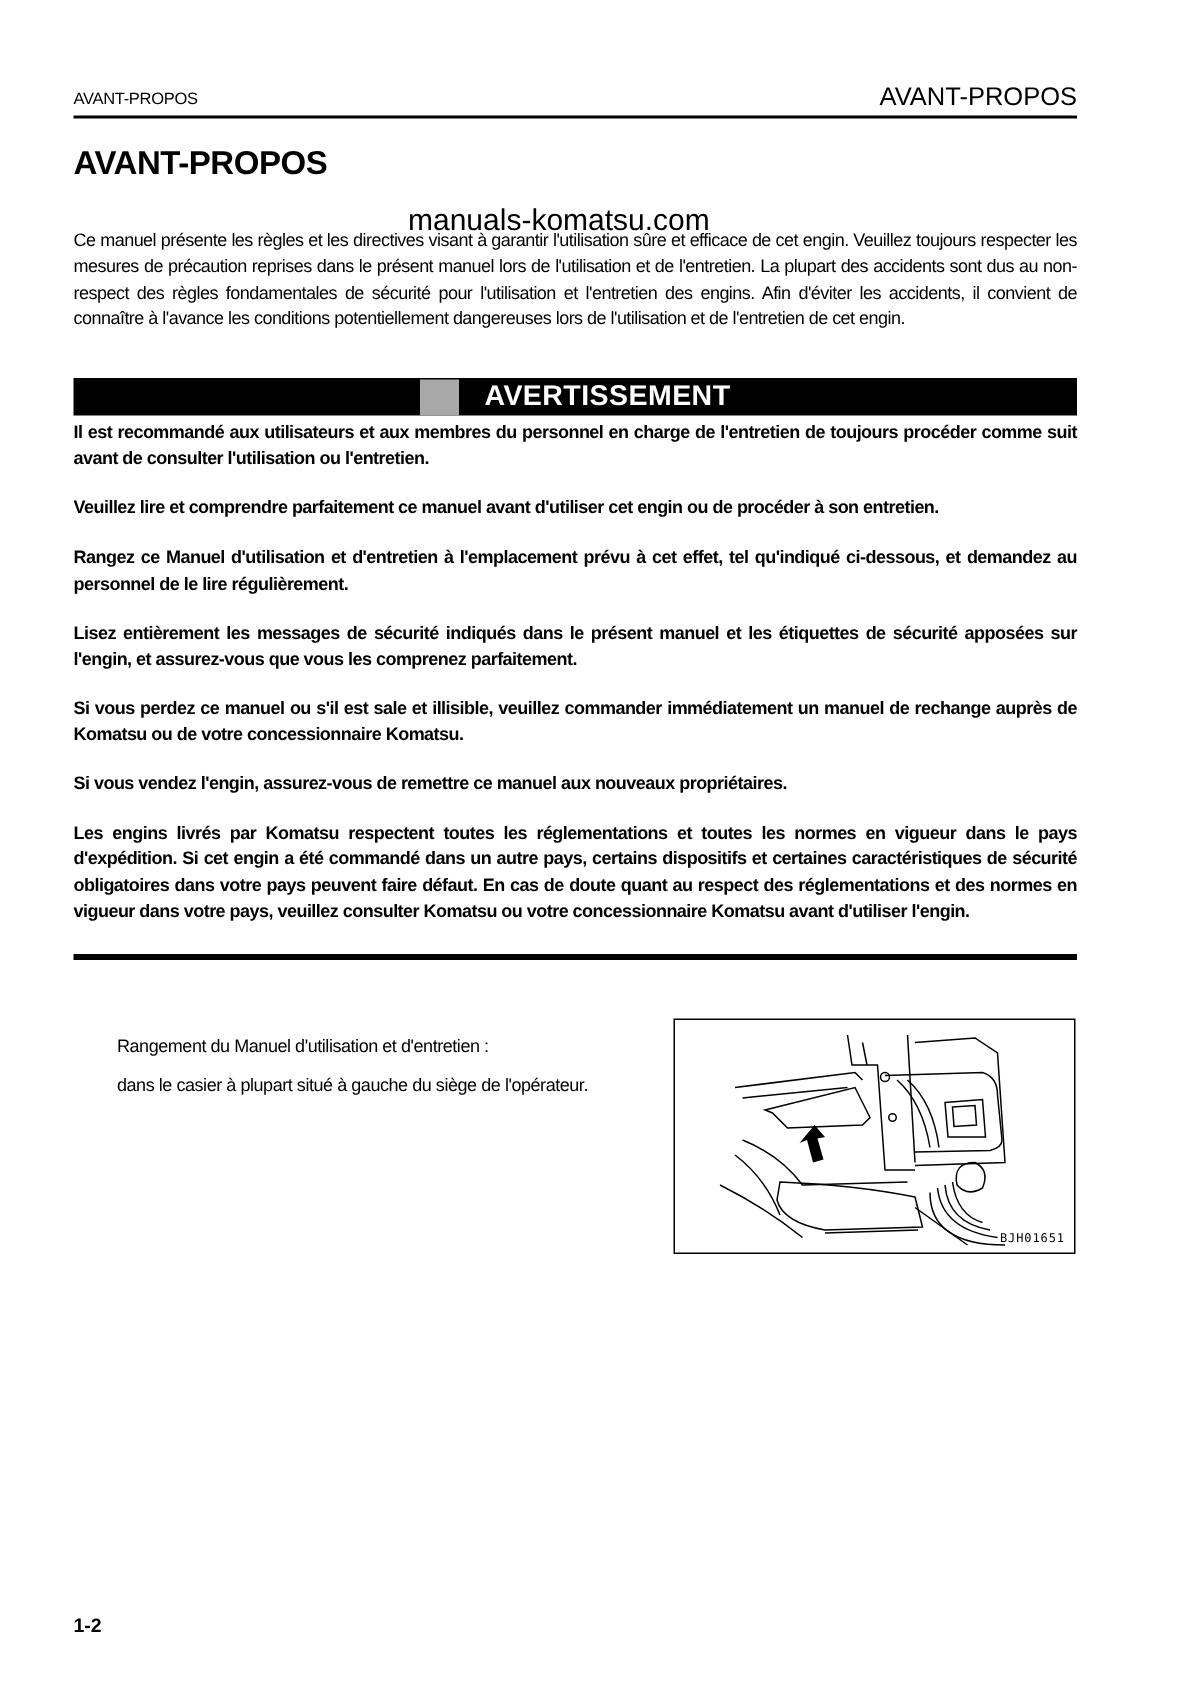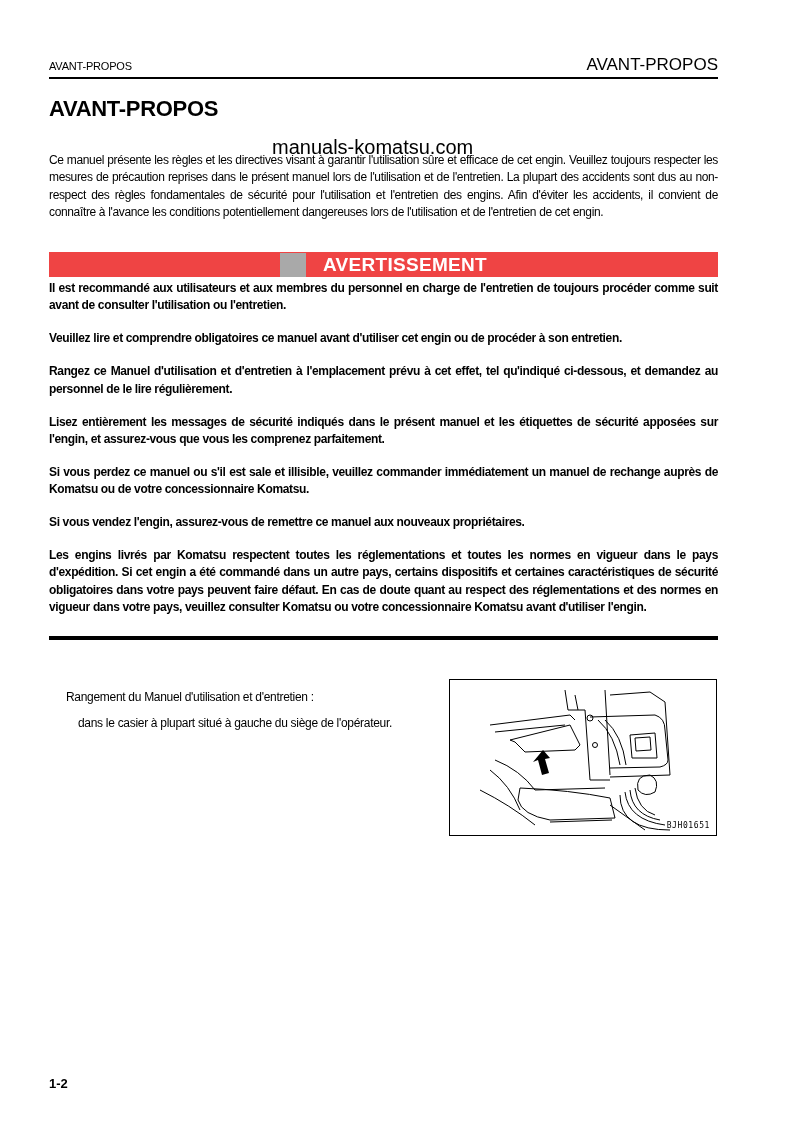--- a/index.html
+++ b/index.html
@@ -6,29 +6,29 @@
   body { width: 794px; height: 1123px; position: relative; overflow: hidden;
          font-family: "Liberation Sans", sans-serif; color: #000; }
   .abs { position: absolute; }
   .hdr-left { left: 49px; top: 60px; font-size: 11px; letter-spacing: -0.2px; }
   .hdr-right { right: 76px; top: 55px; font-size: 17px; letter-spacing: 0px; }
   .hdr-rule { left: 49px; top: 77px; width: 669px; height: 2px; background: #000; }
   .title { left: 49px; top: 96px; font-size: 22px; font-weight: bold; letter-spacing: -0.3px; }
   .watermark { left: 272px; top: 136px; font-size: 20px; letter-spacing: 0px; }
   .intro { left: 49px; top: 152px; width: 669px; font-size: 12px; line-height: 17.4px;
            text-align: justify; letter-spacing: -0.35px; }
-  .warn-bar { left: 49px; top: 252px; width: 669px; height: 25px; background: #ef4444;
+  .warn-bar { left: 49px; top: 252px; width: 669px; height: 25px; background: #000000;
               display: flex; align-items: center; justify-content: center; }
   .warn-square { width: 26px; height: 24px; background: #a9a9a9; margin-right: 17px; }
   .warn-title { color: #fff; font-weight: bold; font-size: 19px; letter-spacing: 0.3px; }
   .warn-body { left: 49px; top: 280px; width: 669px; font-size: 12px; font-weight: bold;
                line-height: 17.3px; letter-spacing: -0.35px; }
   .warn-body p { margin: 0 0 15.7px 0; text-align: justify; }
   .warn-rule { left: 49px; top: 636px; width: 669px; height: 4px; background: #000; }
-  .storage-label { left: 66px; top: 690px; font-size: 12px; letter-spacing: -0.3px; }
+  .storage-label { left: 78px; top: 690px; font-size: 12px; letter-spacing: -0.3px; }
   .storage-loc { left: 78px; top: 716px; font-size: 12px; letter-spacing: -0.3px; }
   .figure { left: 449px; top: 679px; width: 268px; height: 157px; border: 1.5px solid #000; box-sizing: border-box; padding-left: 46px; }
   .fig-code { right: 6px; bottom: 5px; font-size: 8px; letter-spacing: 0.6px; font-family: "DejaVu Sans Mono", monospace; }
   .page-num { left: 49px; top: 1076px; font-size: 13px; font-weight: bold; }
 </style>
 </head>
 <body>
 
 <div class="abs hdr-left">AVANT-PROPOS</div>
 <div class="abs hdr-right">AVANT-PROPOS</div>
@@ -39,21 +39,21 @@
 
 <div class="abs intro">Ce manuel présente les règles et les directives visant à garantir l'utilisation sûre et efficace de cet engin. Veuillez toujours respecter les mesures de précaution reprises dans le présent manuel lors de l'utilisation et de l'entretien. La plupart des accidents sont dus au non-respect des règles fondamentales de sécurité pour l'utilisation et l'entretien des engins. Afin d'éviter les accidents, il convient de connaître à l'avance les conditions potentiellement dangereuses lors de l'utilisation et de l'entretien de cet engin.</div>
 
 <div class="abs warn-bar">
   <span class="warn-square"></span>
   <span class="warn-title">AVERTISSEMENT</span>
 </div>
 
 <div class="abs warn-body">
   <p>Il est recommandé aux utilisateurs et aux membres du personnel en charge de l'entretien de toujours procéder comme suit avant de consulter l'utilisation ou l'entretien.</p>
-  <p>Veuillez lire et comprendre obligatoires ce manuel avant d'utiliser cet engin ou de procéder à son entretien.</p>
+  <p>Veuillez lire et comprendre parfaitement ce manuel avant d'utiliser cet engin ou de procéder à son entretien.</p>
   <p>Rangez ce Manuel d'utilisation et d'entretien à l'emplacement prévu à cet effet, tel qu'indiqué ci-dessous, et demandez au personnel de le lire régulièrement.</p>
   <p>Lisez entièrement les messages de sécurité indiqués dans le présent manuel et les étiquettes de sécurité apposées sur l'engin, et assurez-vous que vous les comprenez parfaitement.</p>
   <p>Si vous perdez ce manuel ou s'il est sale et illisible, veuillez commander immédiatement un manuel de rechange auprès de Komatsu ou de votre concessionnaire Komatsu.</p>
   <p>Si vous vendez l'engin, assurez-vous de remettre ce manuel aux nouveaux propriétaires.</p>
   <p>Les engins livrés par Komatsu respectent toutes les réglementations et toutes les normes en vigueur dans le pays d'expédition. Si cet engin a été commandé dans un autre pays, certains dispositifs et certaines caractéristiques de sécurité obligatoires dans votre pays peuvent faire défaut. En cas de doute quant au respect des réglementations et des normes en vigueur dans votre pays, veuillez consulter Komatsu ou votre concessionnaire Komatsu avant d'utiliser l'engin.</p>
 </div>
 <div class="abs warn-rule"></div>
 
 <div class="abs storage-label">Rangement du Manuel d'utilisation et d'entretien :</div>
 <div class="abs storage-loc">dans le casier à plupart situé à gauche du siège de l'opérateur.</div>

